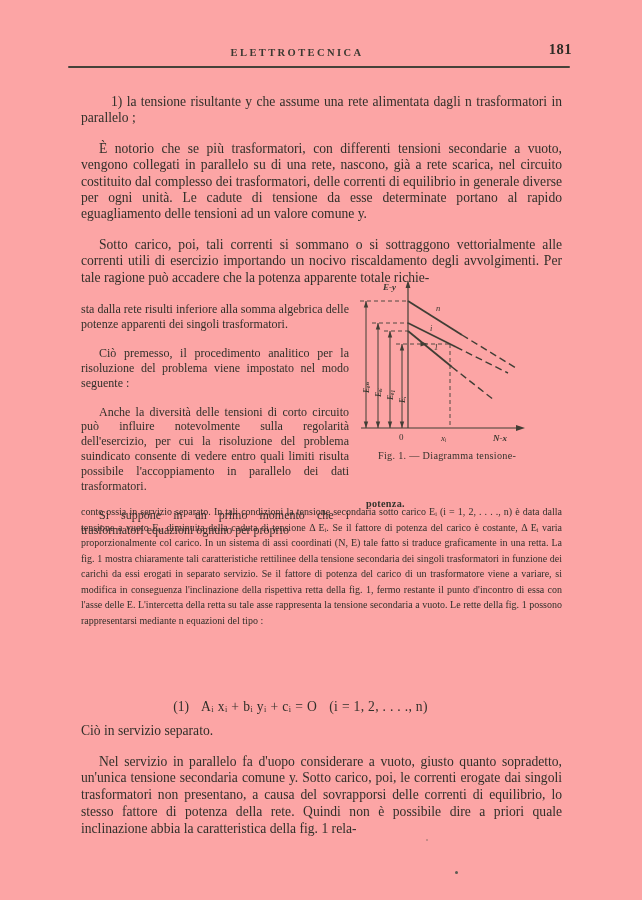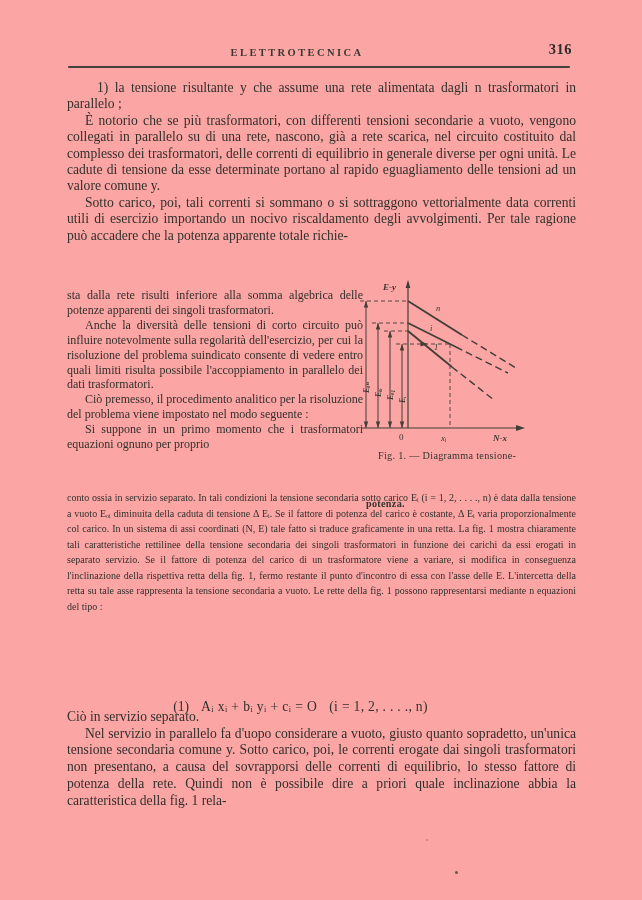--- a/index.html
+++ b/index.html
@@ -16,21 +16,21 @@
   }
   .page-number{
     position:absolute;top:41px;left:534px;width:38px;text-align:right;
     font-size:14.5px;font-weight:bold;color:#2e2c26;letter-spacing:.5px;
   }
   .header-rule{
     position:absolute;top:66px;left:68px;width:502px;height:2.4px;
     background:#44423a;border-radius:1px;
   }
   .tblock{position:absolute;text-align:justify;}
-  .tblock p{margin:0;padding:0;}
+  .tblock p{margin:14px;padding:0;}
   .blockA{left:67px;top:80px;width:509px;font-size:13.6px;line-height:16.4px;}
   .blockB{left:67px;top:288px;width:296px;font-size:12px;line-height:14.9px;}
   .blockC{left:67px;top:490px;width:509px;font-size:10px;line-height:15.5px;}
   .blockD{left:67px;top:709px;width:509px;font-size:13.6px;line-height:16.7px;}
   .ind30{text-indent:30px;}
   .ind18{text-indent:18px;}
   .equation-row{
     position:absolute;left:67px;top:684px;width:509px;
     display:flex;justify-content:center;align-items:baseline;gap:12px;
     font-size:13.6px;transform:translateX(-21px);
@@ -57,33 +57,33 @@
   .speck{position:absolute;border-radius:50%;background:#5d5b52;}
   .speck.s1{left:455px;top:871px;width:3px;height:3px;}
   .speck.s2{left:426px;top:839px;width:2px;height:2px;opacity:.45;}
 </style>
 </head>
 <body>
 
 <div class="page">
 
   <div class="journal-title">ELETTROTECNICA</div>
-  <div class="page-number">316</div>
+  <div class="page-number">181</div>
   <div class="header-rule"></div>
 
   <div class="tblock blockA">
     <p class="ind30">1) la tensione risultante y che assume una rete alimentata dagli n trasformatori in parallelo ;</p>
     <p class="ind18">È notorio che se più trasformatori, con differenti tensioni secondarie a vuoto, vengono collegati in parallelo su di una rete, nascono, già a rete scarica, nel circuito costituito dal complesso dei trasformatori, delle correnti di equilibrio in generale diverse per ogni unità. Le cadute di tensione da esse determinate portano al rapido eguagliamento delle tensioni ad un valore comune y.</p>
-    <p class="ind18">Sotto carico, poi, tali correnti si sommano o si sottraggono vettorialmente data correnti utili di esercizio importando un nocivo riscaldamento degli avvolgimenti. Per tale ragione può accadere che la potenza apparente totale richie-</p>
+    <p class="ind18">Sotto carico, poi, tali correnti si sommano o si sottraggono vettorialmente alle correnti utili di esercizio importando un nocivo riscaldamento degli avvolgimenti. Per tale ragione può accadere che la potenza apparente totale richie-</p>
   </div>
 
   <div class="tblock blockB">
     <p>sta dalla rete risulti inferiore alla somma algebrica delle potenze apparenti dei singoli trasformatori.</p>
+    <p class="ind18">Ciò premesso, il procedimento analitico per la risoluzione del problema viene impostato nel modo seguente :</p>
     <p class="ind18">Anche la diversità delle tensioni di corto circuito può influire notevolmente sulla regolarità dell'esercizio, per cui la risoluzione del problema suindicato consente di vedere entro quali limiti risulta possibile l'accoppiamento in parallelo dei dati trasformatori.</p>
-    <p class="ind18">Ciò premesso, il procedimento analitico per la risoluzione del problema viene impostato nel modo seguente :</p>
     <p class="ind18">Si suppone in un primo momento che i trasformatori equazioni ognuno per proprio</p>
   </div>
 
   <div class="figure-wrap">
     <svg width="224" height="172" viewBox="0 0 224 172">
 
       <line class="stroke" x1="52" y1="8" x2="52" y2="151" stroke-width="1.2"></line>
       <polygon class="fill" points="52,3 49.6,11 54.4,11"></polygon>
       <line class="stroke" x1="5" y1="151" x2="163" y2="151" stroke-width="1.2"></line>
       <polygon class="fill" points="169,151 160,148 160,154"></polygon>

